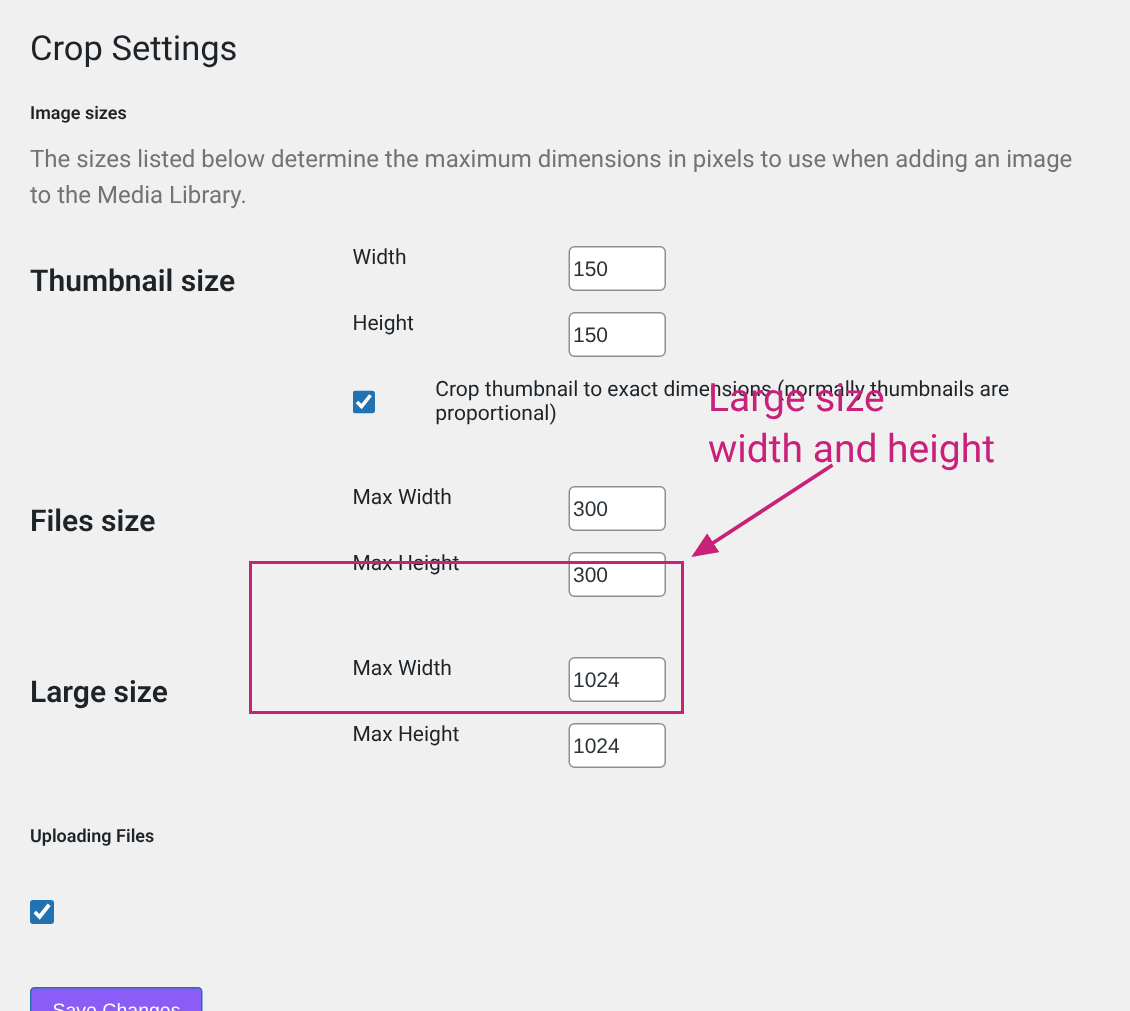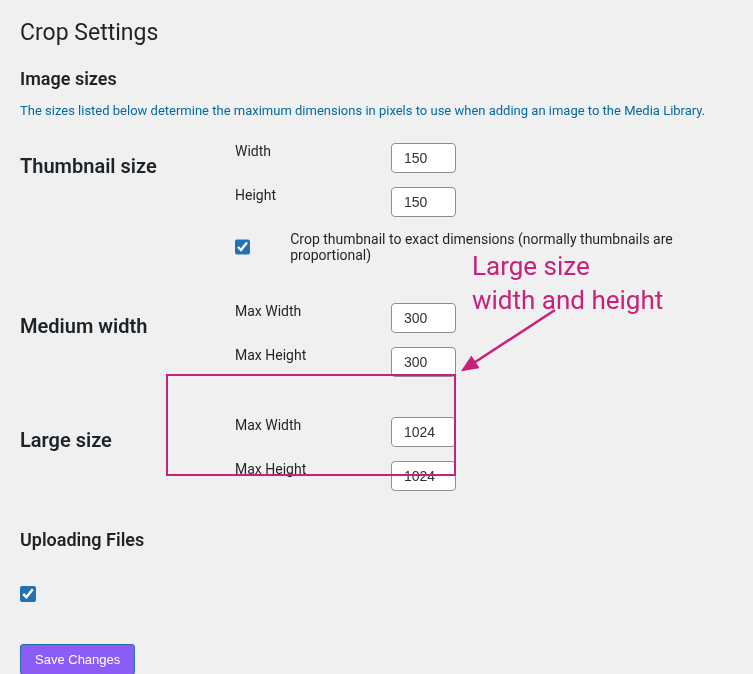--- a/index.html
+++ b/index.html
@@ -17,28 +17,28 @@
       position: relative;
     }
     h1 {
       font-size: 23px;
       font-weight: 400;
       color: #1d2327;
       margin: 0 0 18px 0;
       padding: 9px 0 4px 0;
     }
     h2 {
-      font-size: 18px;
+      font-size: 12px;
       font-weight: 600;
       color: #1d2327;
       margin: 0 0 12px 0;
     }
     p.description {
-      font-size: 13px;
-      color: #0369a1;
+      font-size: 16px;
+      color: #737373;
       margin: 0 0 22px 0;
       line-height: 1.5;
     }
     .form-row {
       display: flex;
       align-items: flex-start;
       margin-bottom: 0;
     }
     .row-label {
       width: 215px;
@@ -59,25 +59,24 @@
     .field-label {
       width: 144px;
       font-size: 14px;
       color: #1d2327;
     }
     input[type="number"], input.num {
       width: 65px;
       height: 30px;
       border: 1px solid #8c8f94;
       border-radius: 4px;
-      padding: 0 12px;
+      padding: 0 2px;
       font-size: 14px;
       background: #fff;
       color: #2c3338;
-      margin-left: 12px;
     }
     .checkbox-line {
       display: flex;
       align-items: center;
       margin-bottom: 14px;
       font-size: 14px;
       color: #1d2327;
       gap: 32px;
     }
     input[type="checkbox"] {
@@ -156,21 +155,21 @@
       <input type="checkbox" checked="" style="">
       <span>Crop thumbnail to exact dimensions (normally thumbnails are proportional)</span>
     </div>
   </div>
 </div>
 
 <div class="section-gap"></div>
 
 
 <div class="form-row">
-  <div class="row-label">Medium width</div>
+  <div class="row-label">Files size</div>
   <div class="row-fields">
     <div class="field-line">
       <span class="field-label">Max Width</span>
       <input class="num" type="text" value="300" style="">
     </div>
     <div class="field-line">
       <span class="field-label">Max Height</span>
       <input class="num" type="text" value="300" style="">
     </div>
   </div>

